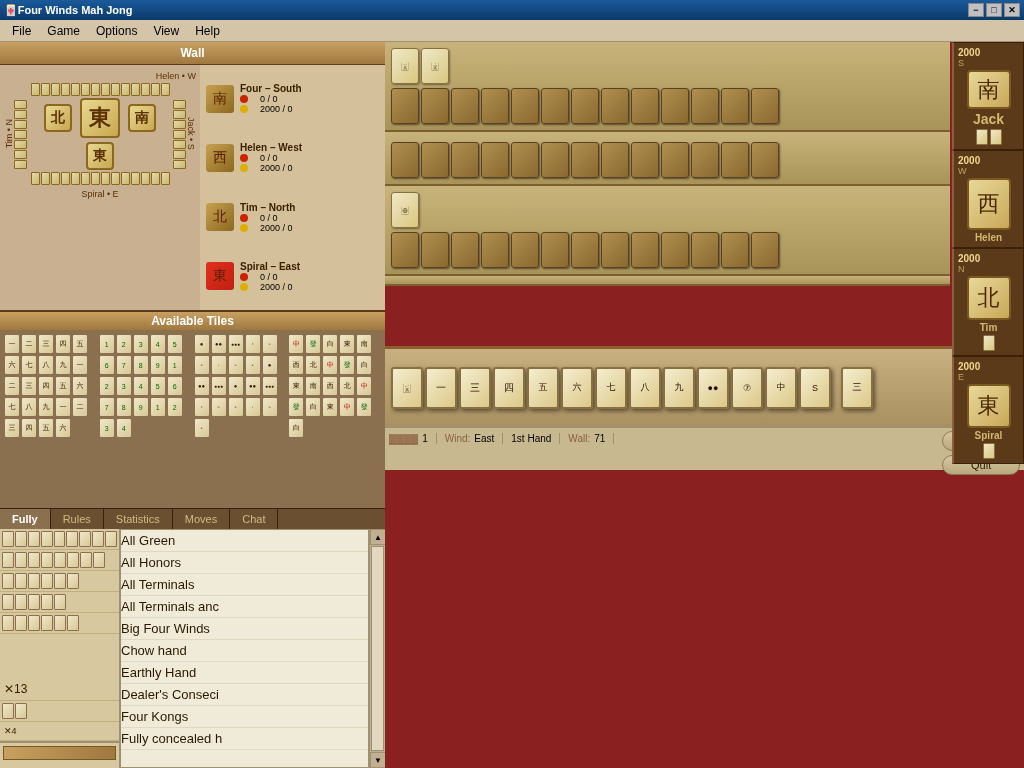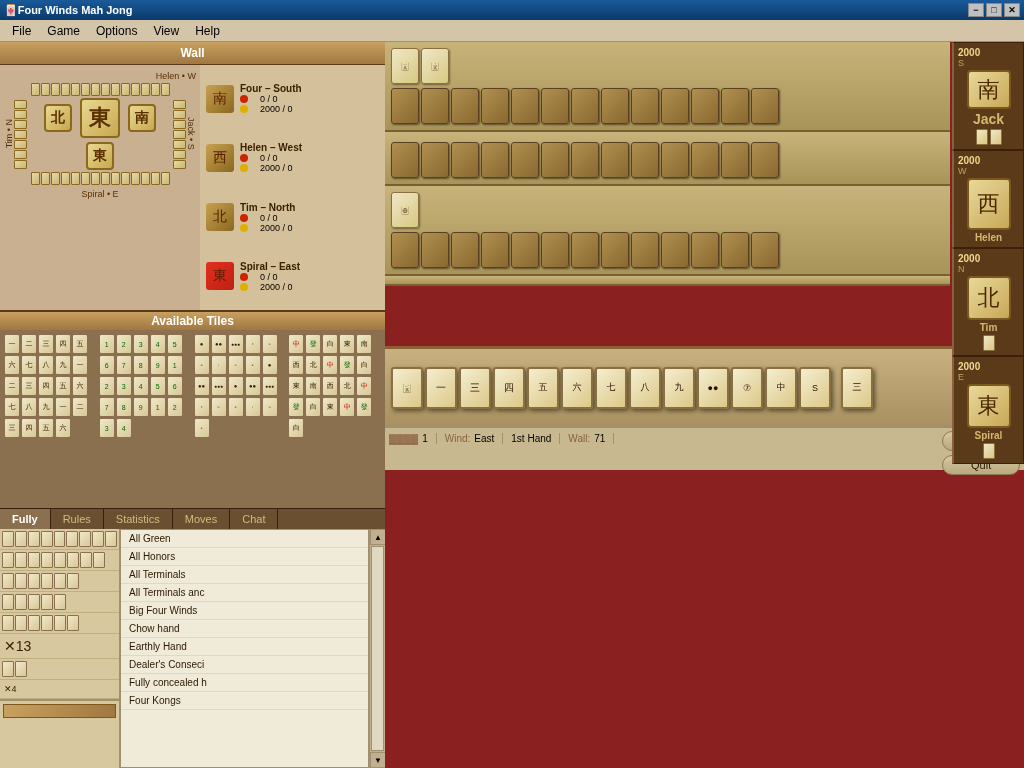--- a/index.html
+++ b/index.html
@@ -72,21 +72,21 @@
     .tab.active { background: #8b7050; color: #fff; font-weight: bold; }
     #tab-content { flex: 1; display: flex; background: #c8b890; }
     
     
     #hands-list-container { width: 120px; background: #d8c8a0; border-right: 1px solid #a09070; overflow-y: auto; }
     .hand-tiles-row { display: flex; gap: 1px; padding: 2px; border-bottom: 1px solid #c0b080; cursor: pointer; }
     .hand-tile-mini { width: 12px; height: 16px; background: linear-gradient(135deg, #f0e8c8, #d8c898); border: 1px solid #8a7050; border-radius: 1px; }
 
     
     #hands-dropdown { flex: 1; background: #f0ead8; overflow-y: auto; border: 1px solid #a09070; }
-    .hands-list-item { padding: 3px 8px; font-size: 10px; color: #2a1800; cursor: pointer; border-bottom: 1px solid #e0d8c0; }
+    .hands-list-item { padding: 3px 0; font-size: 13px; color: #2a1800; cursor: pointer; border-bottom: 1px solid #e0d8c0; }
     #scrollbar-area { width: 16px; background: #c0b090; border-left: 1px solid #a09070; display: flex; flex-direction: column; }
     .scroll-btn { width: 16px; height: 16px; background: #c0b090; border: 1px solid #a09070; display: flex; align-items: center; justify-content: center; font-size: 8px; cursor: pointer; }
     .scroll-thumb { flex: 1; background: #e0d8c0; border: 1px solid #a09070; margin: 1px; }
 
     
     #right-panel { flex: 1; background: #8b2020; display: flex; flex-direction: column; position: relative; }
     .table-tile { width: 28px; height: 36px; background: linear-gradient(135deg, #f0e8c8, #d8c880); border: 1px solid #8a7040; border-radius: 3px; box-shadow: 1px 1px 2px rgba(0,0,0,0.4); display: flex; align-items: center; justify-content: center; font-size: 10px; color: #3a2000; }
     .table-tile-back { width: 28px; height: 36px; background: linear-gradient(135deg, #b09050, #8a6830); border: 1px solid #5a4020; border-radius: 3px; box-shadow: 1px 1px 2px rgba(0,0,0,0.5); }
 
     
@@ -438,21 +438,21 @@
           </div>
           <div class="hand-tiles-row">
             <div class="hand-tile-mini"></div>
             <div class="hand-tile-mini"></div>
             <div class="hand-tile-mini"></div>
             <div class="hand-tile-mini"></div>
             <div class="hand-tile-mini"></div>
             <div class="hand-tile-mini"></div>
           </div>
           <div class="hand-tiles-row">
-            <div style="font-size:14px; color:#3a2000; padding:2px;">✕13</div>
+            <div style="font-size:12px; color:#3a2000; padding:2px;margin-top:44px;">✕13</div>
           </div>
           <div class="hand-tiles-row">
             <div class="hand-tile-mini"></div>
             <div class="hand-tile-mini"></div>
           </div>
           <div class="hand-tiles-row">
             <div style="font-size:9px; color:#3a2000; padding:2px;">✕4</div>
           </div>
           <div style="display:flex; gap:1px; padding:3px; border-top:2px solid #a09070;">
             <div style="height:14px; background:linear-gradient(to right, #c8a060, #a07840); flex:1; border:1px solid #7a5820;"></div>
@@ -461,22 +461,22 @@
 
         <div id="hands-dropdown">
           <div class="hands-list-item">All Green</div>
           <div class="hands-list-item">All Honors</div>
           <div class="hands-list-item">All Terminals</div>
           <div class="hands-list-item">All Terminals anc</div>
           <div class="hands-list-item">Big Four Winds</div>
           <div class="hands-list-item">Chow hand</div>
           <div class="hands-list-item">Earthly Hand</div>
           <div class="hands-list-item">Dealer's Conseci</div>
+          <div class="hands-list-item">Four Kongs</div>
           <div class="hands-list-item">Fully concealed h</div>
-          <div class="hands-list-item">Four Kongs</div>
         </div>
 
         <div id="scrollbar-area">
           <div class="scroll-btn">▲</div>
           <div class="scroll-thumb"></div>
           <div class="scroll-btn">▼</div>
         </div>
       </div>
     </div>
   </div>

